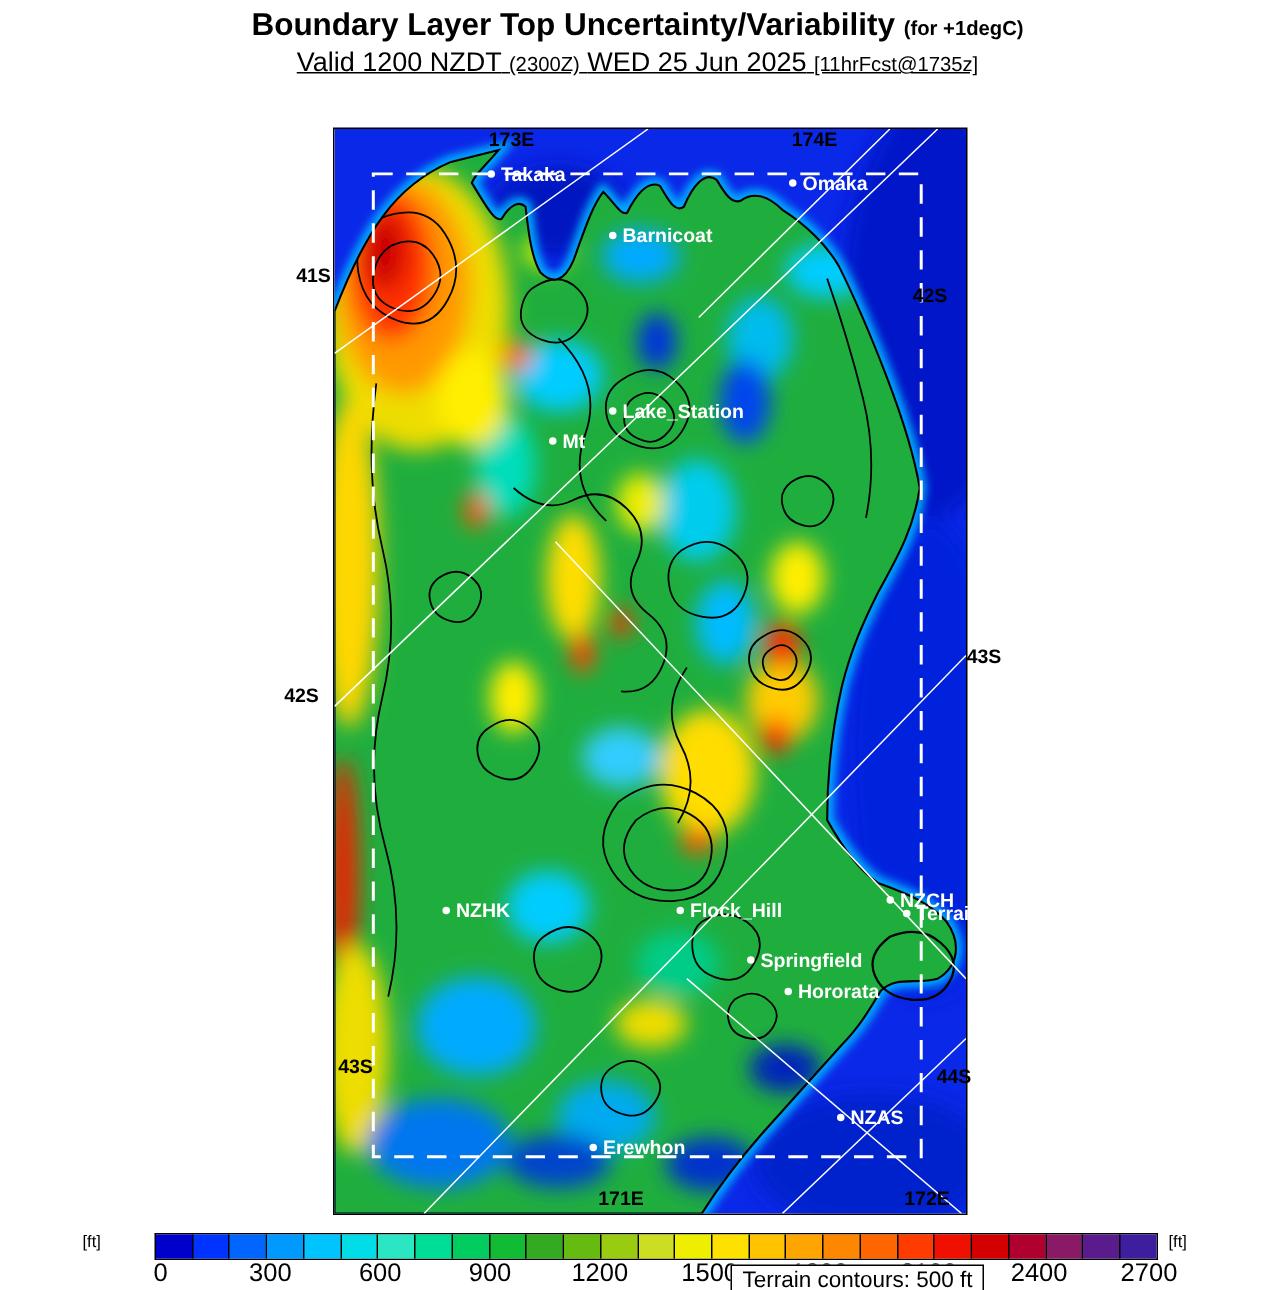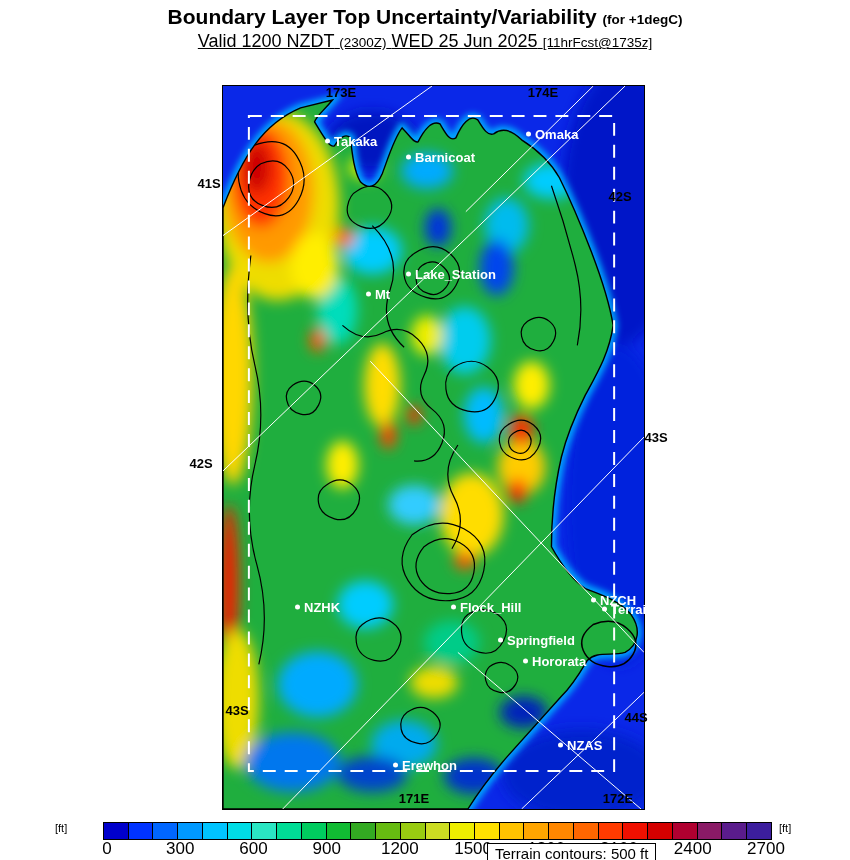--- a/index.html
+++ b/index.html
@@ -147,29 +147,29 @@
       <line x1="148" y1="276" x2="423" y2="568"></line>
       <line x1="236" y1="568" x2="420" y2="725"></line>
       <line x1="423" y1="608" x2="300" y2="725"></line>
       <line x1="244" y1="126" x2="372" y2="0"></line>
     </g>
 
     <rect x="26" y="30" width="367" height="657" fill="none" stroke="#fff" stroke-width="2" stroke-dasharray="13 9"></rect>
   </svg>
 </div>
 
-<div class="station" style="left:327px;top:141px">
+<div class="station" style="left:327px;top:116px">
     <span class="dot"></span>
     <span>Takaka</span>
   </div>
 <div class="station" style="left:408px;top:157px">
     <span class="dot"></span>
     <span>Barnicoat</span>
   </div>
-<div class="station" style="left:528px;top:134px">
+<div class="station" style="left:528px;top:122px">
     <span class="dot"></span>
     <span>Omaka</span>
   </div>
 <div class="station" style="left:408px;top:274px">
     <span class="dot"></span>
     <span>Lake_Station</span>
   </div>
 <div class="station" style="left:368px;top:294px">
     <span class="dot"></span>
     <span>Mt</span>

